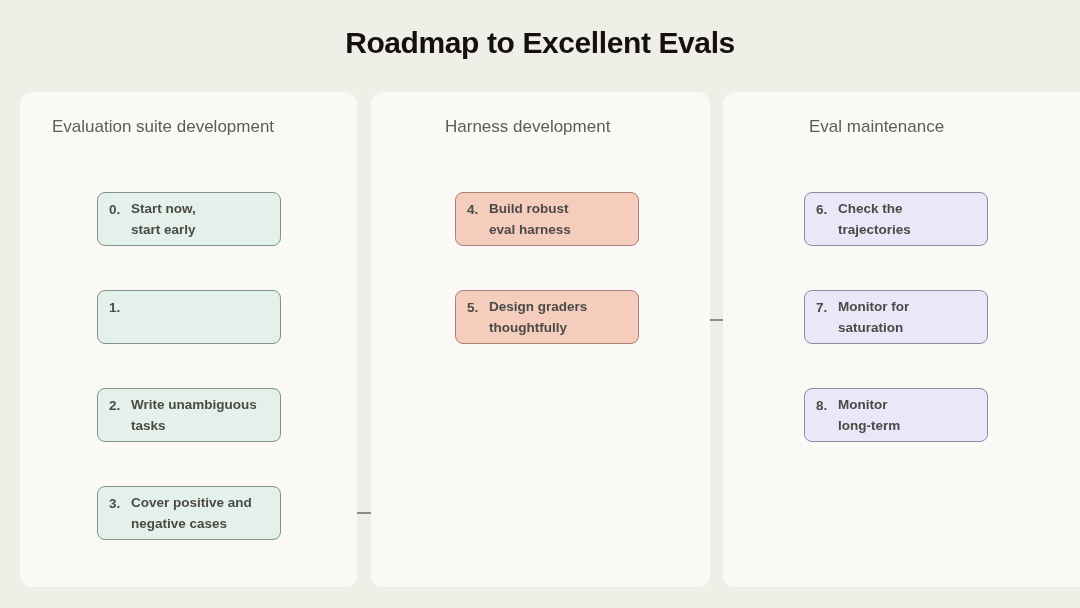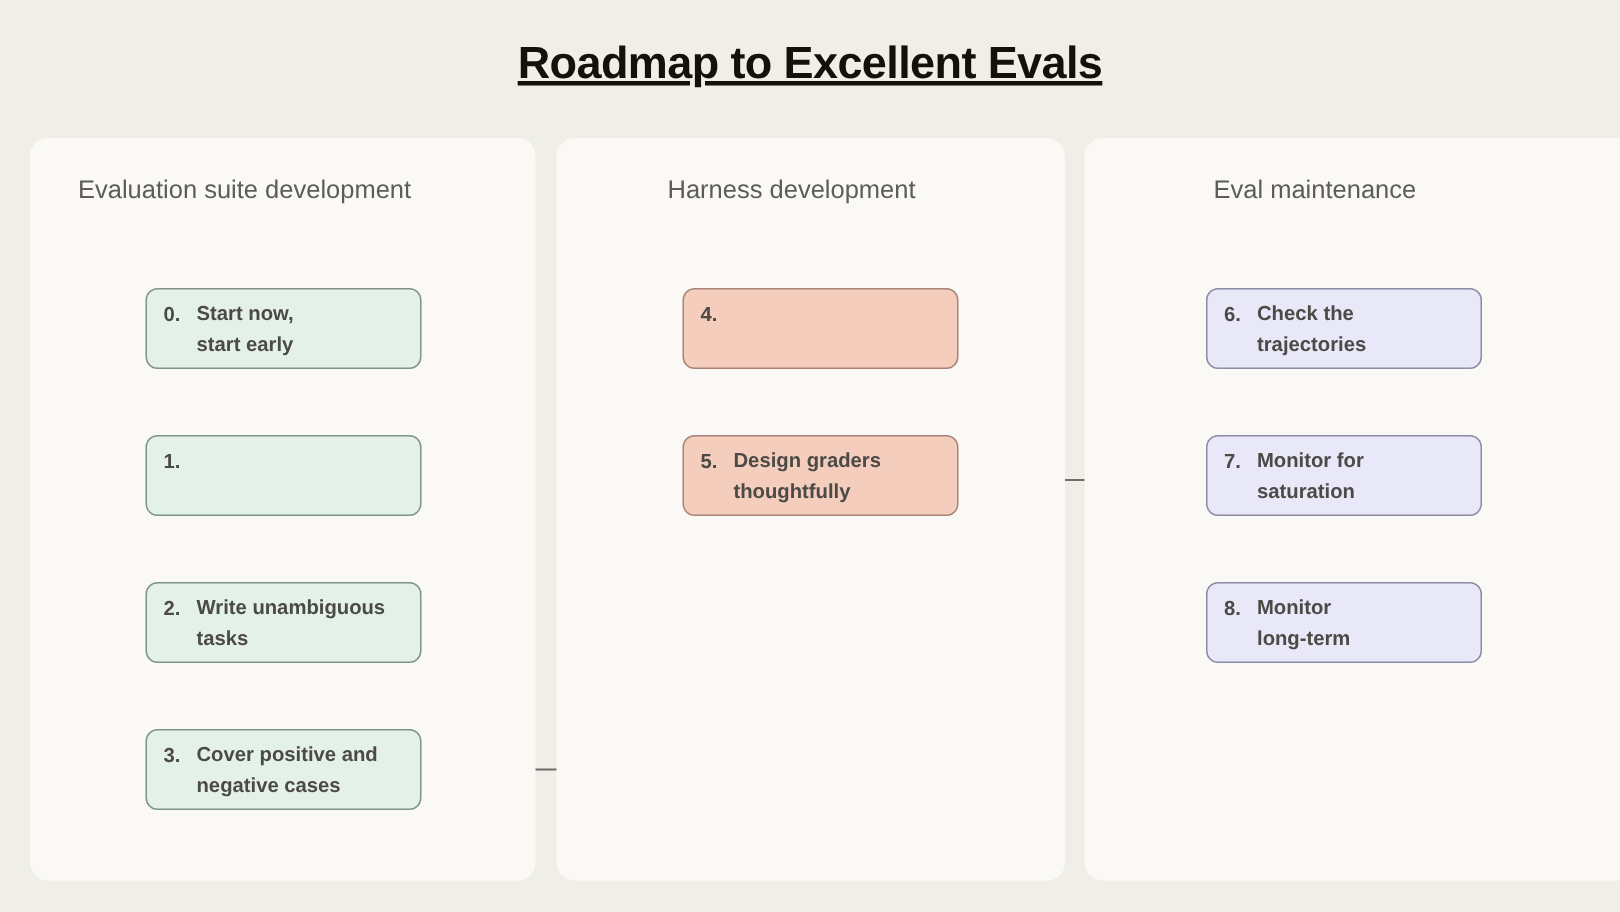--- a/index.html
+++ b/index.html
@@ -24,21 +24,20 @@
   .page-title {
     position: absolute;
     left: 0;
     top: 26px;
     width: 1080px;
     text-align: center;
     font-size: 30px;
     font-weight: 700;
     letter-spacing: -0.4px;
     color: #14110d;
-    text-decoration: underline;
   }
 
   
   .panel {
     position: absolute;
     top: 92px;
     height: 495px;
     background: #faf9f5;
     border-radius: 12px;
   }
@@ -169,20 +168,22 @@
 tasks</span>
   </div>
   <div class="node green col-a row-3">
     <span class="node-num">3.</span>
     <span class="node-label">Cover positive and
 negative cases</span>
   </div>
 
   <div class="node peach col-b row-0">
     <span class="node-num">4.</span>
+    <span class="node-label">Build robust
+eval harness</span>
   </div>
   <div class="node peach col-b row-1">
     <span class="node-num">5.</span>
     <span class="node-label">Design graders
 thoughtfully</span>
   </div>
 
   <div class="node lav col-c row-0">
     <span class="node-num">6.</span>
     <span class="node-label">Check the

